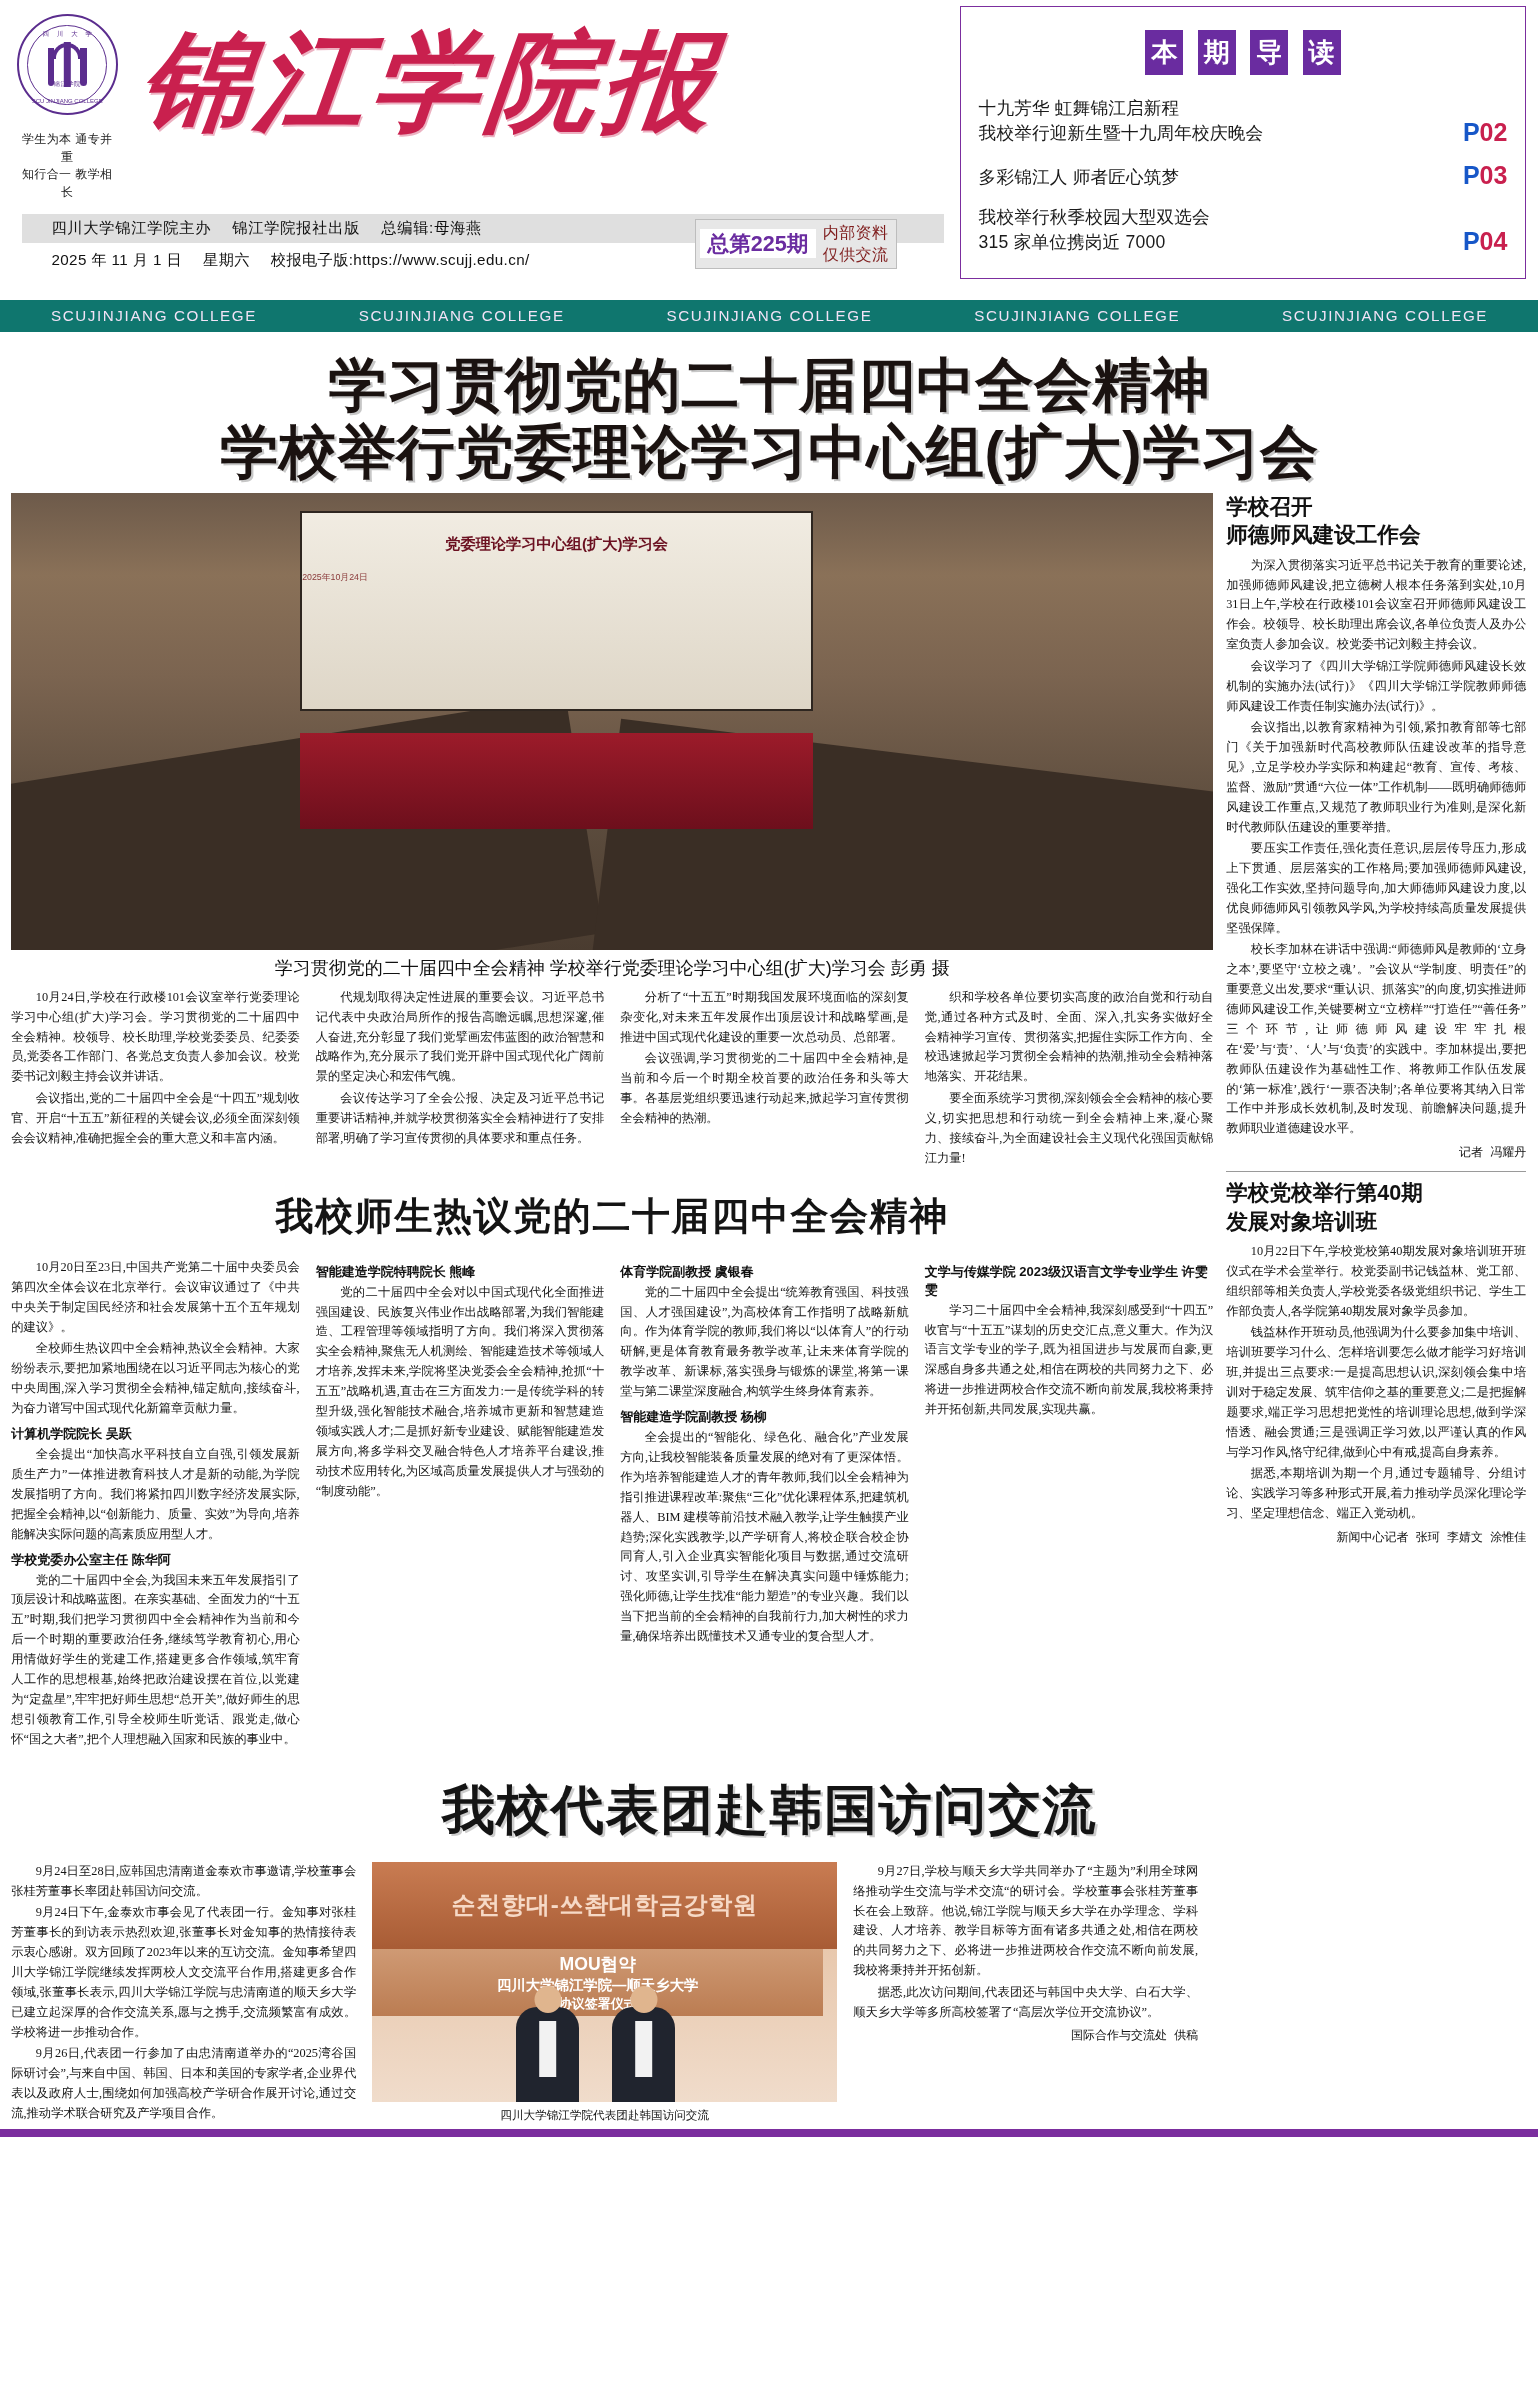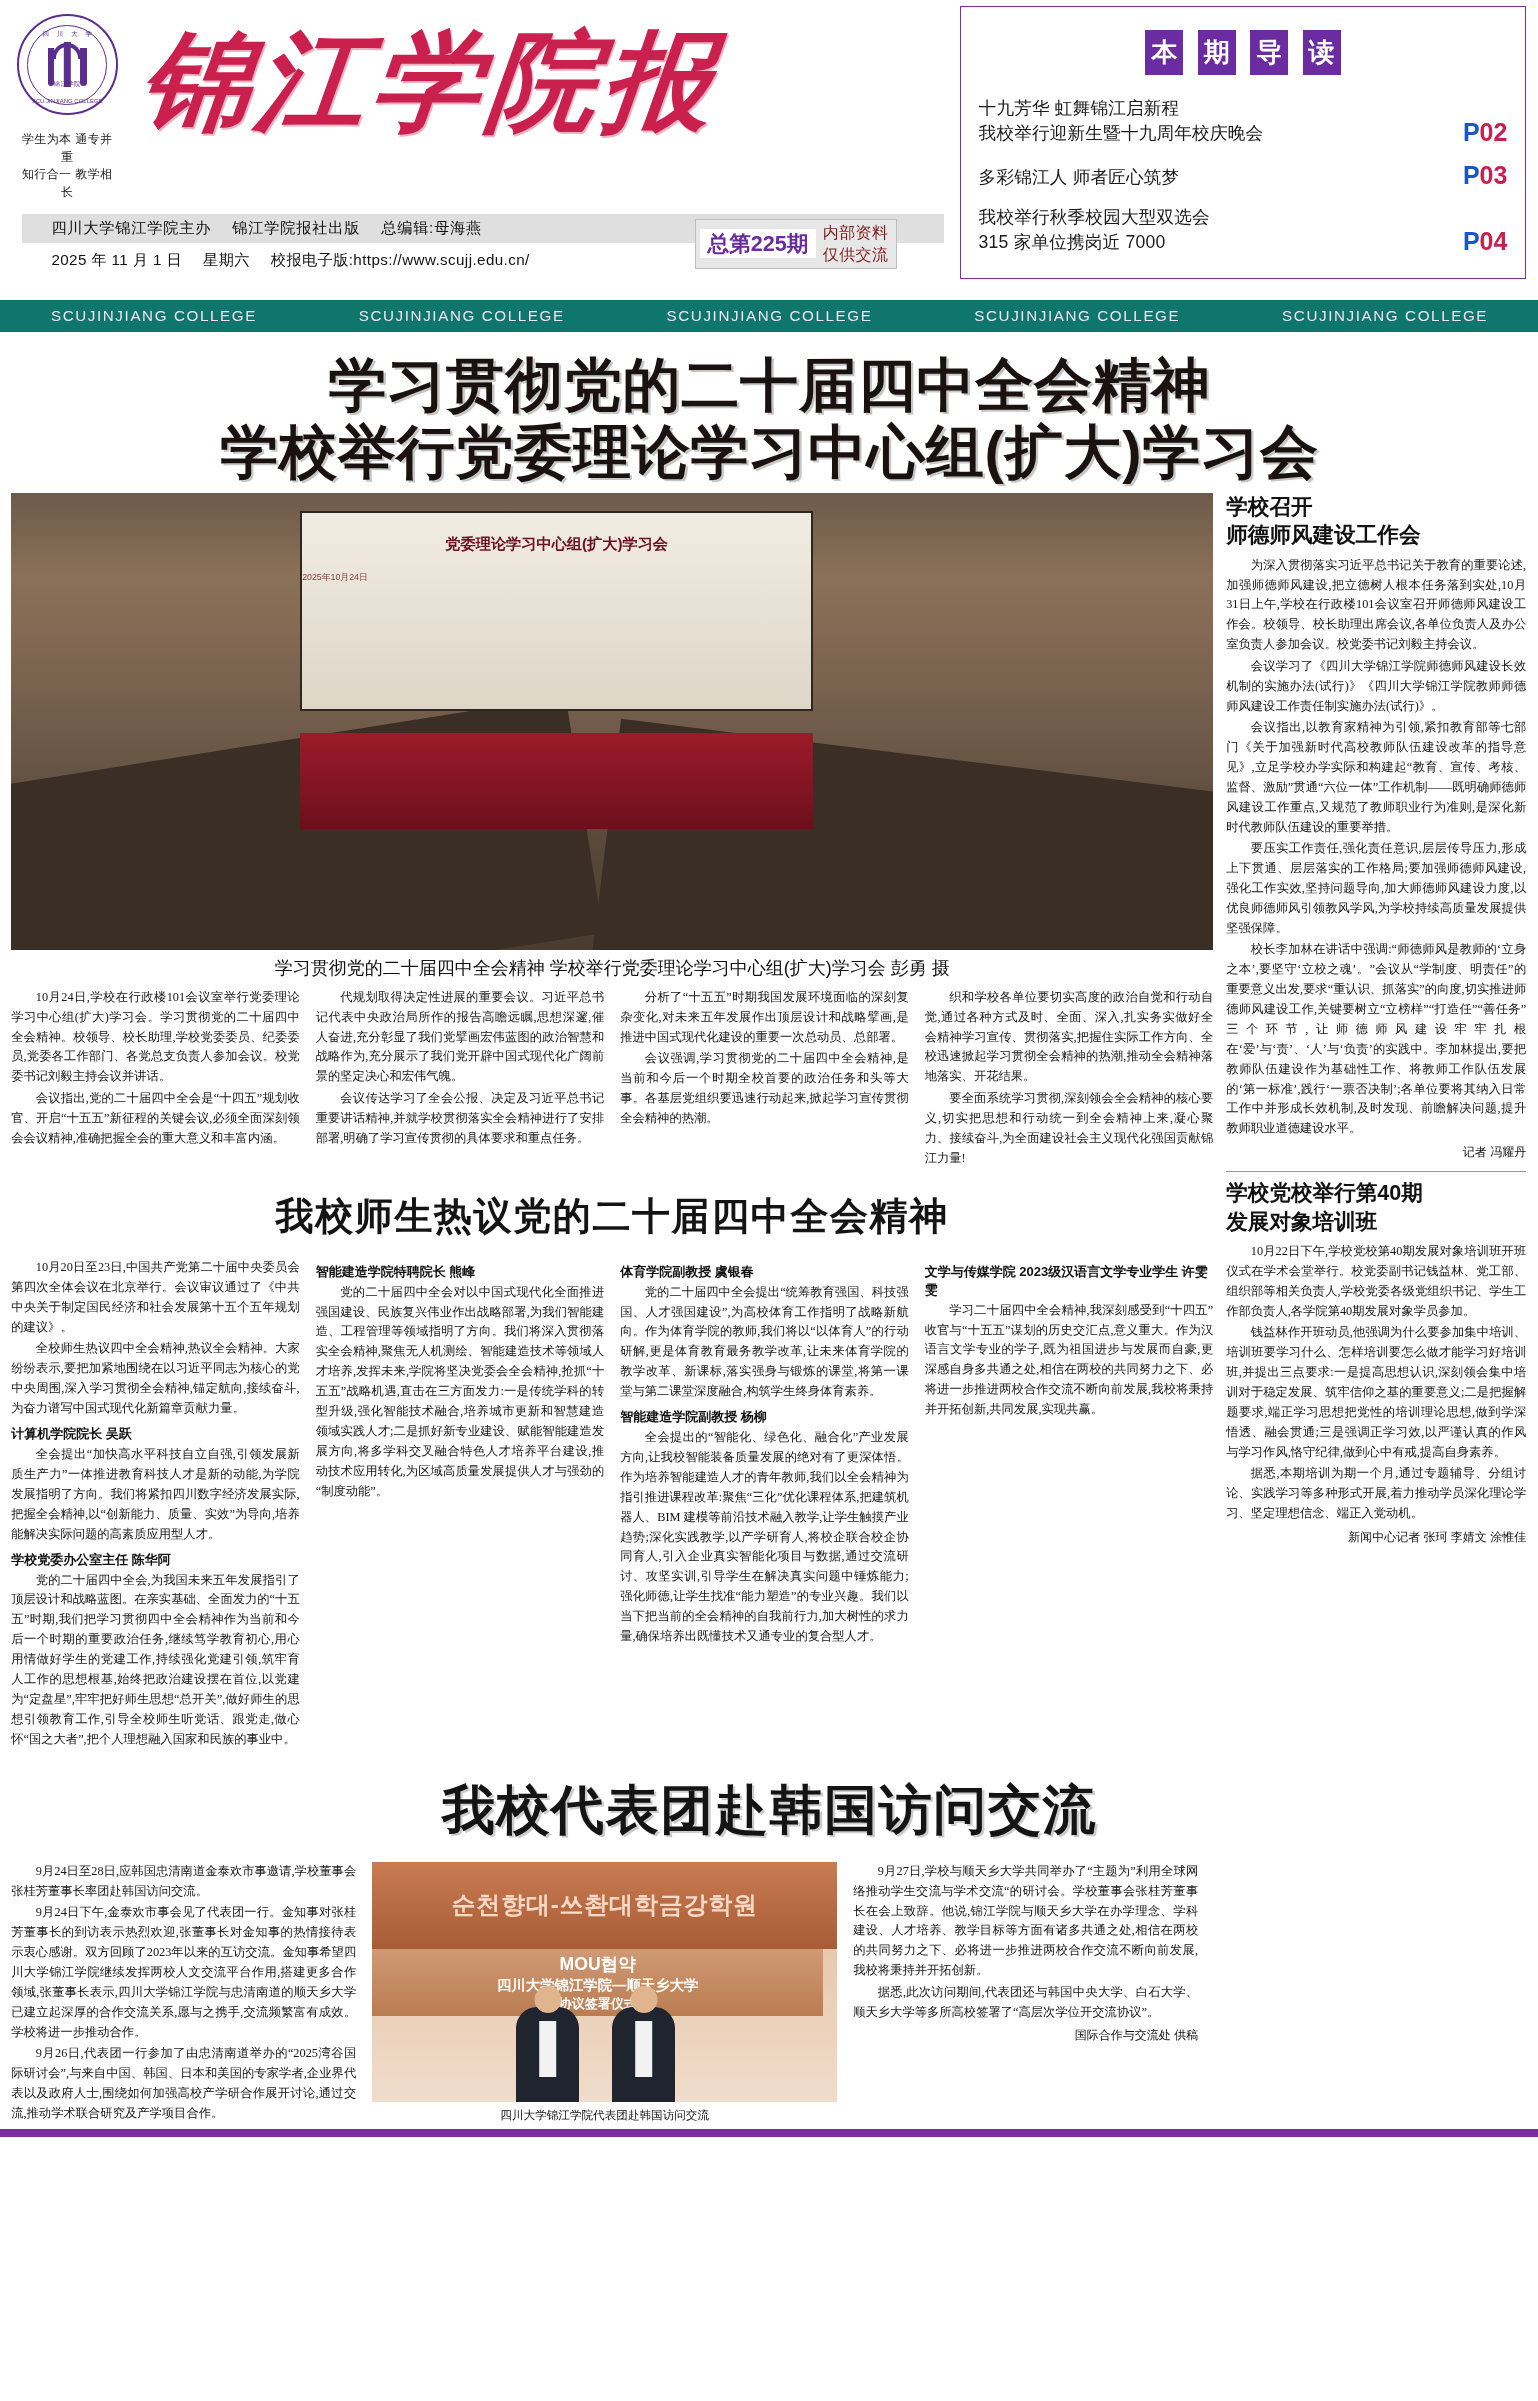--- a/index.html
+++ b/index.html
@@ -269,21 +269,21 @@
   }
   .rule-thin { height: 0.8px; background: #9a9a9a; margin: 9.6px 0 8px 0; }
 
   .side-head {
     font-family: "Liberation Sans", sans-serif;
     font-weight: 700; font-size: 21.6px; line-height: 1.3;
     color: #111; padding-bottom: 6.4px;
   }
   .byline {
     text-align: right; font-size: 12px; padding-top: 3.2px;
-    font-family: Liberation Sans, sans-serif; color: #111;
+    font-family: Liberation Mono, monospace; color: #111;
   }
   .sub-head2 {
     font-family: "Liberation Sans", sans-serif;
     font-weight: 700; font-size: 13px; color: #111;
     padding: 4.8px 0 1.6px 0;
   }
 
   .photo2 {
     width: 100%; height: 240px; position: relative; overflow: hidden;
     background: linear-gradient(180deg,#d99b72 0%, #c97f55 35%, #e8c8ad 36%, #f0dccb 100%);
@@ -458,21 +458,21 @@
 
       <div class="sec-title">我校师生热议党的二十届四中全会精神</div>
 
       <div class="cols4">
         <div>
           <p class="body">10月20日至23日,中国共产党第二十届中央委员会第四次全体会议在北京举行。会议审议通过了《中共中央关于制定国民经济和社会发展第十五个五年规划的建议》。</p>
           <p class="body">全校师生热议四中全会精神,热议全会精神。大家纷纷表示,要把加紧地围绕在以习近平同志为核心的党中央周围,深入学习贯彻全会精神,锚定航向,接续奋斗,为奋力谱写中国式现代化新篇章贡献力量。</p>
           <div class="sub-head2">计算机学院院长 吴跃</div>
           <p class="body">全会提出“加快高水平科技自立自强,引领发展新质生产力”一体推进教育科技人才是新的动能,为学院发展指明了方向。我们将紧扣四川数字经济发展实际,把握全会精神,以“创新能力、质量、实效”为导向,培养能解决实际问题的高素质应用型人才。</p>
           <div class="sub-head2">学校党委办公室主任 陈华阿</div>
-          <p class="body">党的二十届四中全会,为我国未来五年发展指引了顶层设计和战略蓝图。在亲实基础、全面发力的“十五五”时期,我们把学习贯彻四中全会精神作为当前和今后一个时期的重要政治任务,继续笃学教育初心,用心用情做好学生的党建工作,持续强化党建引领,筑牢育人工作的思想根基,始终把政治建设摆在首位,以党建为“定盘星”,牢牢把好师生思想“总开关”,做好师生的思想引领教育工作,引导全校师生听党话、跟党走,做心怀“国之大者”,把个人理想融入国家和民族的事业中。</p>
+          <p class="body">党的二十届四中全会,为我国未来五年发展指引了顶层设计和战略蓝图。在亲实基础、全面发力的“十五五”时期,我们把学习贯彻四中全会精神作为当前和今后一个时期的重要政治任务,继续笃学教育初心,用心用情做好学生的党建工作,搭建更多合作领域,筑牢育人工作的思想根基,始终把政治建设摆在首位,以党建为“定盘星”,牢牢把好师生思想“总开关”,做好师生的思想引领教育工作,引导全校师生听党话、跟党走,做心怀“国之大者”,把个人理想融入国家和民族的事业中。</p>
         </div>
         <div>
           <div class="sub-head2">智能建造学院特聘院长 熊峰</div>
           <p class="body">党的二十届四中全会对以中国式现代化全面推进强国建设、民族复兴伟业作出战略部署,为我们智能建造、工程管理等领域指明了方向。我们将深入贯彻落实全会精神,聚焦无人机测绘、智能建造技术等领域人才培养,发挥未来,学院将坚决党委会全会精神,抢抓“十五五”战略机遇,直击在三方面发力:一是传统学科的转型升级,强化智能技术融合,培养城市更新和智慧建造领域实践人才;二是抓好新专业建设、赋能智能建造发展方向,将多学科交叉融合特色人才培养平台建设,推动技术应用转化,为区域高质量发展提供人才与强劲的“制度动能”。</p>
         </div>
         <div>
           <div class="sub-head2">体育学院副教授 虞银春</div>
           <p class="body">党的二十届四中全会提出“统筹教育强国、科技强国、人才强国建设”,为高校体育工作指明了战略新航向。作为体育学院的教师,我们将以“以体育人”的行动研解,更是体育教育最务教学改革,让未来体育学院的教学改革、新课标,落实强身与锻炼的课堂,将第一课堂与第二课堂深度融合,构筑学生终身体育素养。</p>
           <div class="sub-head2">智能建造学院副教授 杨柳</div>
           <p class="body">全会提出的“智能化、绿色化、融合化”产业发展方向,让我校智能装备质量发展的绝对有了更深体悟。作为培养智能建造人才的青年教师,我们以全会精神为指引推进课程改革:聚焦“三化”优化课程体系,把建筑机器人、BIM 建模等前沿技术融入教学,让学生触摸产业趋势;深化实践教学,以产学研育人,将校企联合校企协同育人,引入企业真实智能化项目与数据,通过交流研讨、攻坚实训,引导学生在解决真实问题中锤炼能力;强化师德,让学生找准“能力塑造”的专业兴趣。我们以当下把当前的全会精神的自我前行力,加大树性的求力量,确保培养出既懂技术又通专业的复合型人才。</p>

